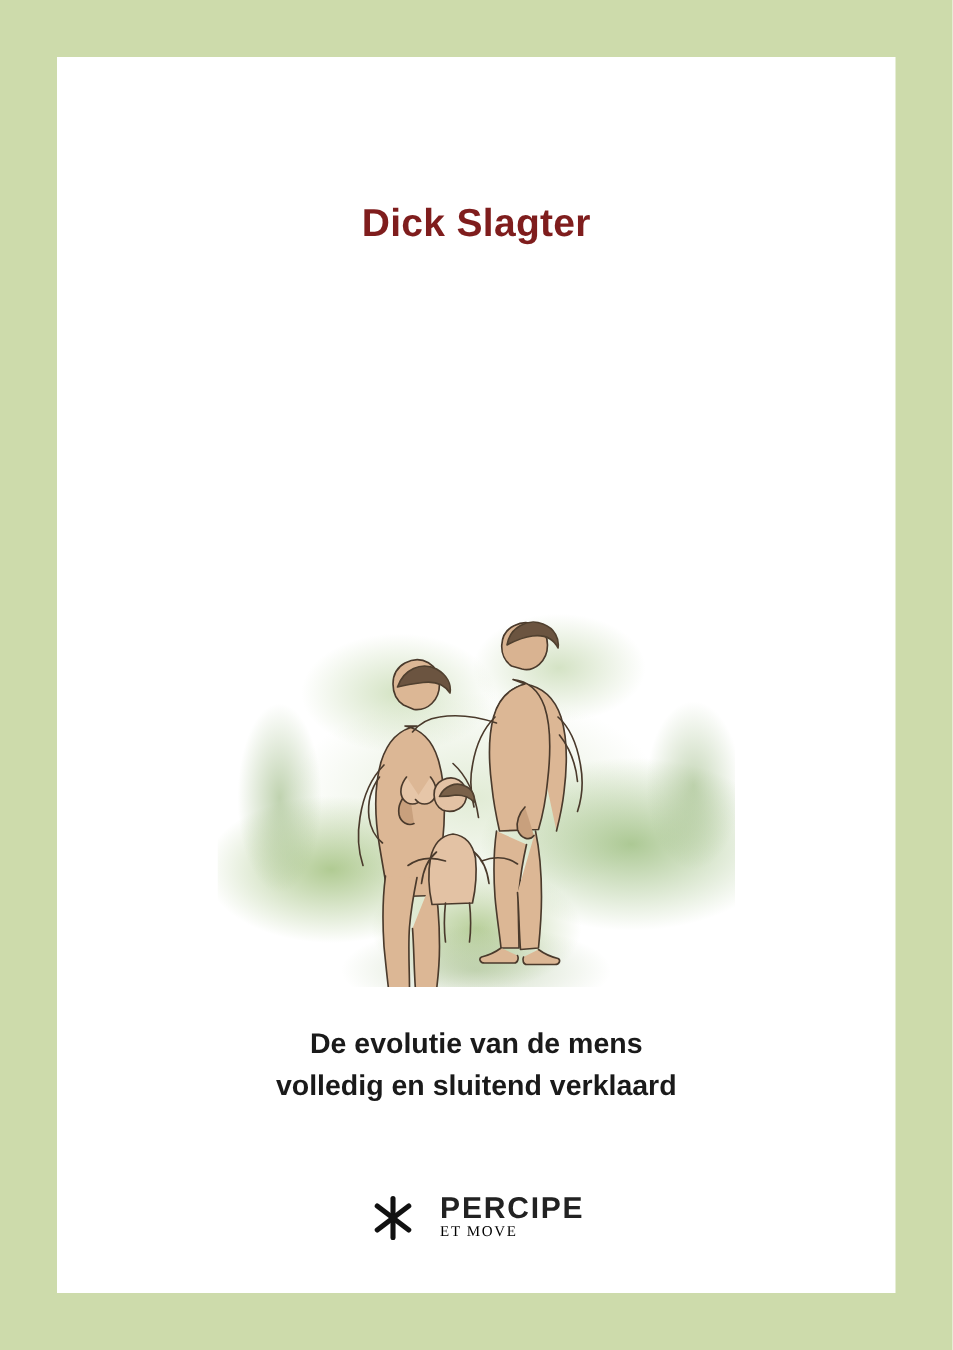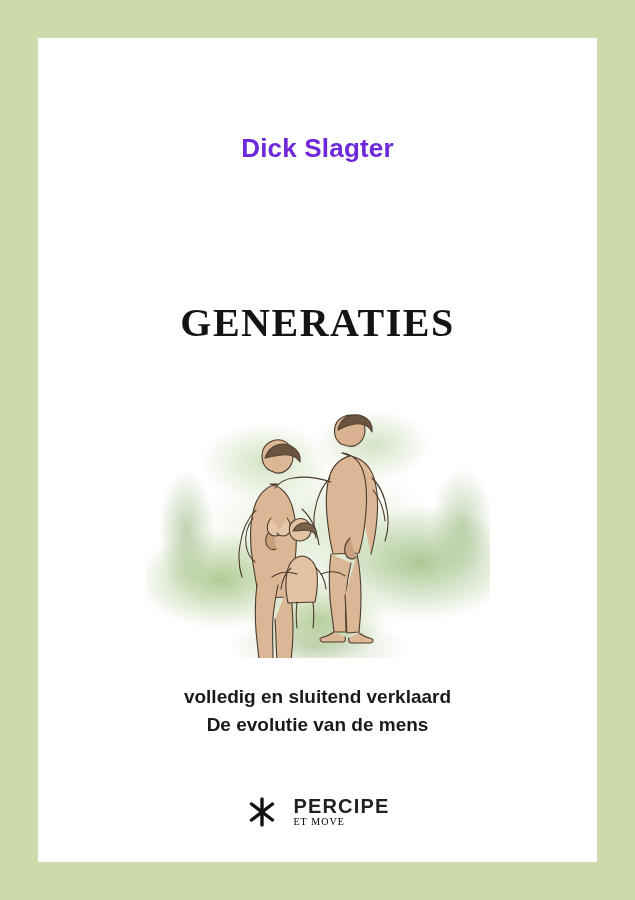--- a/index.html
+++ b/index.html
@@ -23,21 +23,21 @@
     box-sizing: border-box;
   }
   .author {
     position: absolute;
     left: 0;
     right: 0;
     top: 95px;
     text-align: center;
     font-size: 26px;
     font-weight: 600;
-    color: #6d28d9;
+    color: #7f1d1d;
     letter-spacing: 0.2px;
     font-family: "Liberation Sans", sans-serif;
   }
   .title-main {
     position: absolute;
     left: 0;
     right: 0;
     top: 165px;
     text-align: center;
     font-family: "Liberation Serif", serif;
@@ -139,21 +139,20 @@
     font-family: Liberation Serif, serif;
   }
 </style>
 </head>
 <body>
 
 <div class="cover-frame">
 
   <div class="author">Dick Slagter</div>
 
-  <div class="title-sub">GENERATIES</div>
 
   <div class="illustration">
     <div class="wash"></div>
     <div class="wash2"></div>
     <svg width="345" height="280" viewBox="0 0 345 280">
       <g fill="none" stroke="#4a3a2c" stroke-width="1.1" stroke-linecap="round" stroke-linejoin="round">
 
         <path d="M196 66 c-9 -6 -9 -22 2 -27 c10 -5 22 1 22 13 c0 11 -9 18 -17 16 z" fill="#d9b391"></path>
         <path d="M193 52 c2 -12 14 -18 24 -14 c8 3 11 10 10 16 c-3 -6 -9 -9 -17 -8 c-8 1 -13 4 -17 6 z" fill="#6b5440" stroke="#50402f"></path>
         <path d="M205 78 c-10 3 -17 10 -20 20 c-4 14 -3 30 -1 44 c1 10 2 20 4 28" fill="#dcb795"></path>
@@ -191,22 +190,22 @@
         <path d="M186 104 c-12 -4 -26 -6 -38 -4 c-8 1 -14 5 -18 10"></path>
         <path d="M108 140 c-6 8 -8 18 -7 27 c1 7 4 13 9 17"></path>
         <path d="M228 112 c7 9 11 20 12 31"></path>
         <path d="M152 196 c-9 -3 -18 -2 -25 3"></path>
         <path d="M176 196 c8 -3 17 -3 24 2"></path>
       </g>
     </svg>
   </div>
 
   <div class="tagline">
+    <div>De evolutie van de mens</div>
     <div>volledig en sluitend verklaard</div>
-    <div>De evolutie van de mens</div>
   </div>
 
   <div class="publisher">
     <span class="mark">
       <svg width="34" height="38" viewBox="0 0 34 38">
         <g stroke="#111" stroke-width="3.4" stroke-linecap="round">
           <line x1="17" y1="6" x2="17" y2="32"></line>
           <line x1="6.5" y1="11" x2="27.5" y2="27"></line>
           <line x1="27.5" y1="11" x2="6.5" y2="27"></line>
         </g>

